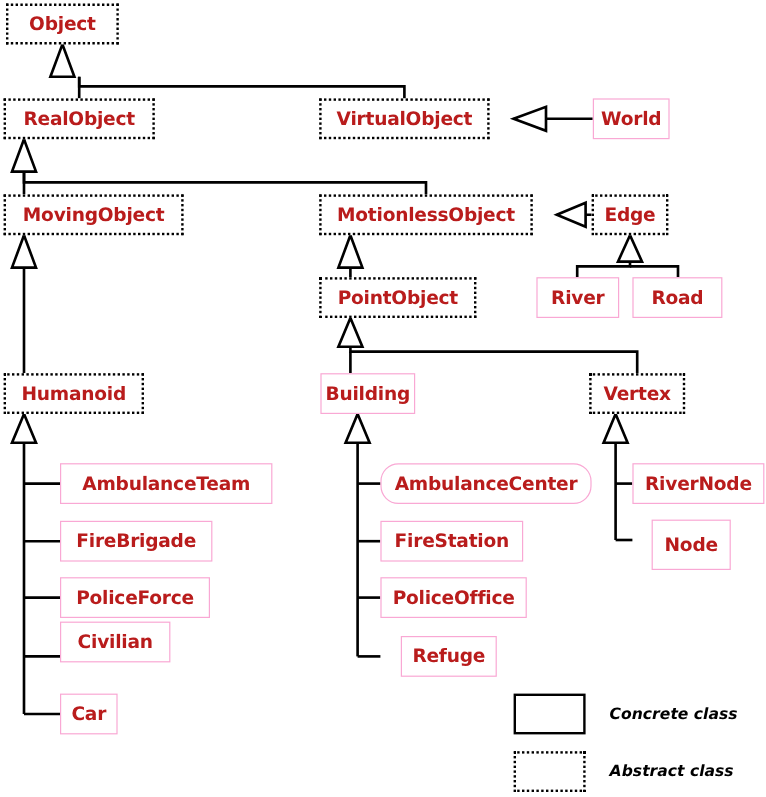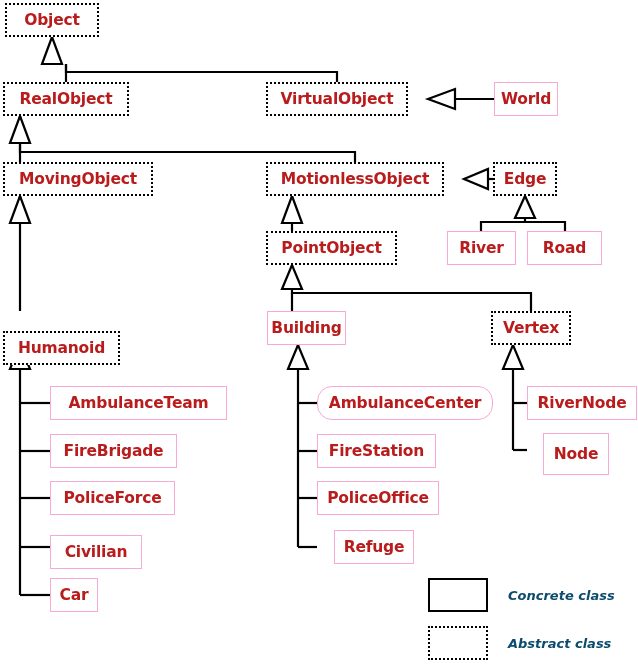--- a/index.html
+++ b/index.html
@@ -30,21 +30,21 @@
     background:#fff;
     z-index:2;
   }
   .legend-box.concrete{border:2px solid #000;}
   .legend-box.abstract{border:2px dotted #000;}
   .legend-label{
     position:absolute;
     font-style:italic;
     font-weight:bold;
     font-size:13px;
-    color:#0c4a6e;
+    color:#000000;
     white-space:nowrap;
     z-index:2;
   }
 </style>
 </head>
 <body>
 
 <div id="diagram">
   <svg id="edges" viewBox="0 0 638 664" width="638" height="664" aria-hidden="true">
     <g stroke="#000" fill="none" stroke-width="2.2">
@@ -117,27 +117,27 @@
       <div class="node abstract" style="left: 5px; top: 3px; width: 94px; height: 34px;">Object</div>
       <div class="node abstract" style="left: 3px; top: 82px; width: 126px; height: 34px;">RealObject</div>
       <div class="node abstract" style="left: 266px; top: 82px; width: 142px; height: 34px;">VirtualObject</div>
       <div class="node concrete" style="left: 494px; top: 82px; width: 64px; height: 34px;">World</div>
       <div class="node abstract" style="left: 3px; top: 162px; width: 150px; height: 34px;">MovingObject</div>
       <div class="node abstract" style="left: 266px; top: 162px; width: 178px; height: 34px;">MotionlessObject</div>
       <div class="node abstract" style="left: 493px; top: 162px; width: 64px; height: 34px;">Edge</div>
       <div class="node abstract" style="left: 266px; top: 231px; width: 131px; height: 34px;">PointObject</div>
       <div class="node concrete" style="left: 447px; top: 231px; width: 69px; height: 34px;">River</div>
       <div class="node concrete" style="left: 527px; top: 231px; width: 75px; height: 34px;">Road</div>
-      <div class="node abstract" style="left: 3px; top: 311px; width: 117px; height: 34px; margin-top: 20px;">Humanoid</div>
+      <div class="node abstract" style="left: 3px; top: 311px; width: 117px; height: 34px;">Humanoid</div>
       <div class="node concrete" style="left: 267px; top: 311px; width: 79px; height: 34px;">Building</div>
       <div class="node abstract" style="left: 491px; top: 311px; width: 80px; height: 34px;">Vertex</div>
       <div class="node concrete" style="left: 50px; top: 386px; width: 177px; height: 34px;">AmbulanceTeam</div>
       <div class="node concrete" style="left: 50px; top: 434px; width: 127px; height: 34px;">FireBrigade</div>
       <div class="node concrete" style="left: 50px; top: 481px; width: 125px; height: 34px;">PoliceForce</div>
-      <div class="node concrete" style="left: 50px; top: 535px; width: 92px; height: 34px;">Civilian</div>
+      <div class="node concrete" style="left: 50px; top: 518px; width: 92px; height: 34px;">Civilian</div>
       <div class="node concrete" style="left: 50px; top: 578px; width: 48px; height: 34px;">Car</div>
       <div class="node concrete" style="left: 317px; top: 386px; width: 176px; height: 34px; border-radius: 15px;">AmbulanceCenter</div>
       <div class="node concrete" style="left: 317px; top: 434px; width: 119px; height: 34px;">FireStation</div>
       <div class="node concrete" style="left: 317px; top: 481px; width: 122px; height: 34px;">PoliceOffice</div>
       <div class="node concrete" style="left: 334px; top: 530px; width: 80px; height: 34px;">Refuge</div>
       <div class="node concrete" style="left: 527px; top: 386px; width: 110px; height: 34px;">RiverNode</div>
       <div class="node concrete" style="left: 543px; top: 433px; width: 66px; height: 42px;">Node</div>
     </div>
   <div id="legend-layer">
       <div class="legend-box concrete" style="left: 428px; top: 578px; width: 60px; height: 34px;"></div>

